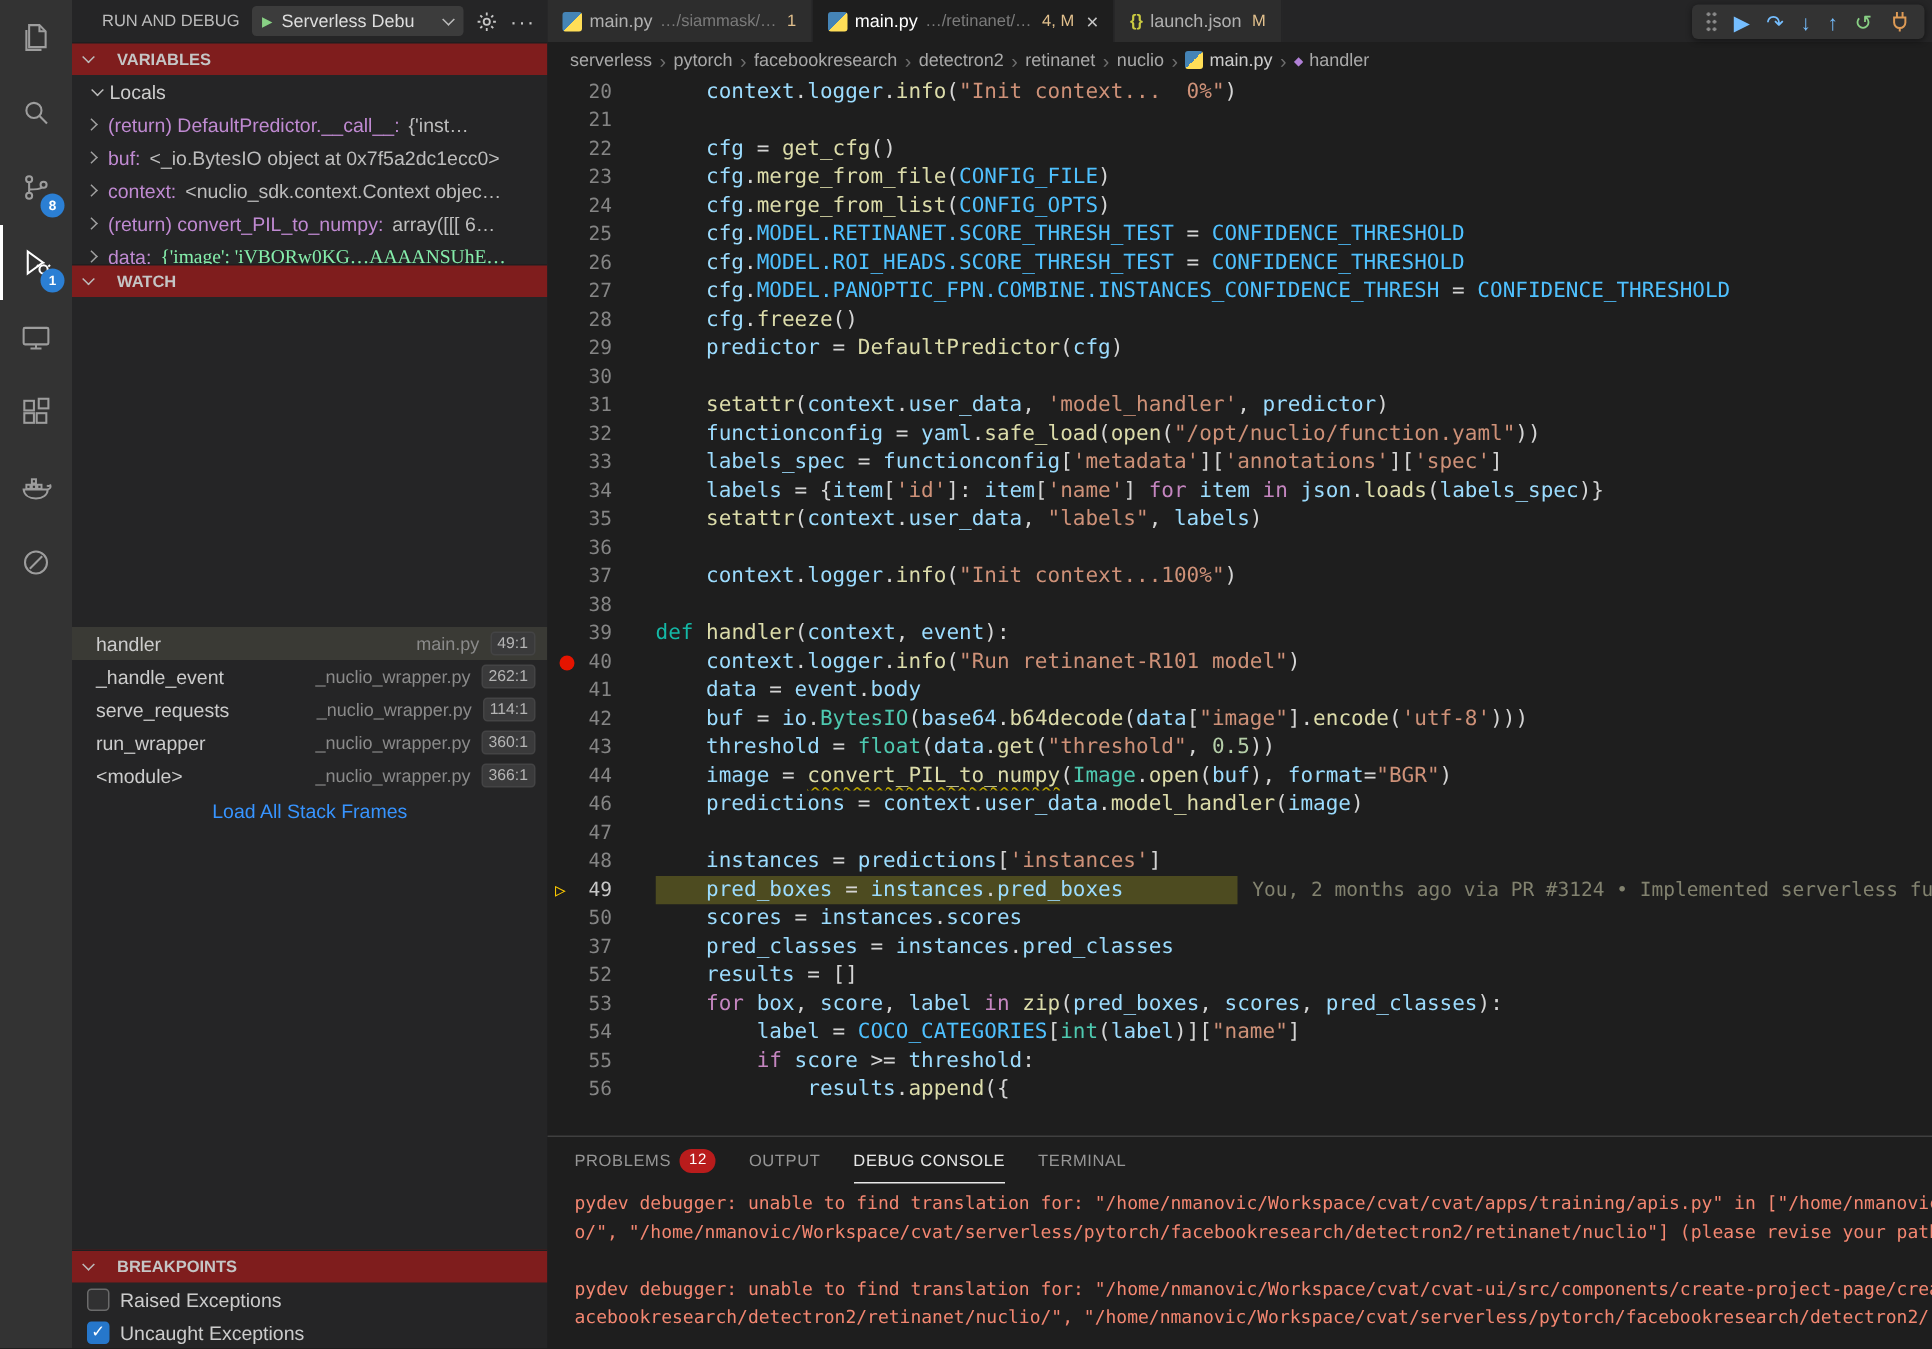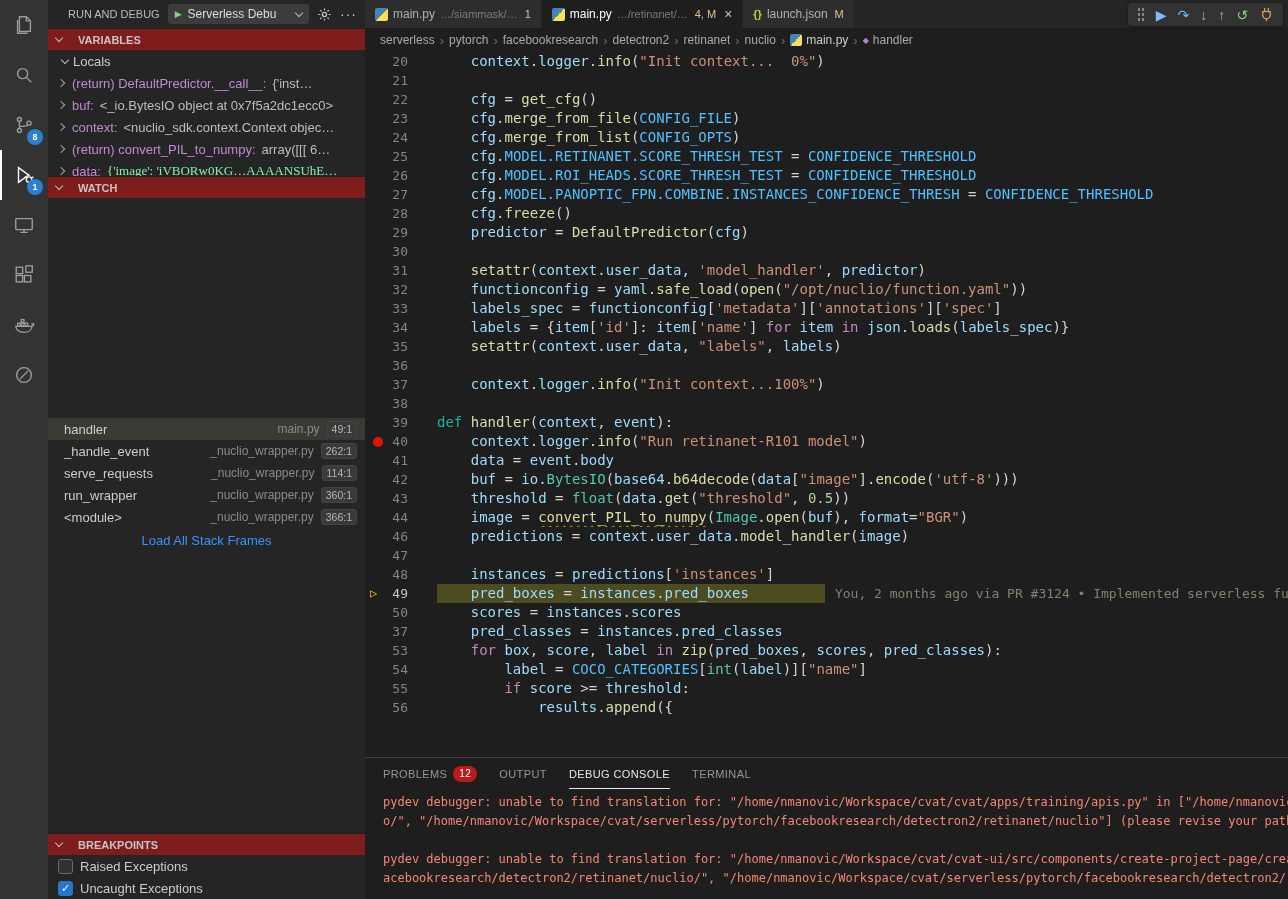--- a/index.html
+++ b/index.html
@@ -387,20 +387,21 @@
         <div class="line"><div class="gutter"><span class="lnum">41</span></div><div class="codeline"><span class="tk-p">    </span><span class="tk-v">data</span><span class="tk-p"> = </span><span class="tk-v">event</span><span class="tk-p">.</span><span class="tk-v">body</span></div></div>
         <div class="line"><div class="gutter"><span class="lnum">42</span></div><div class="codeline"><span class="tk-p">    </span><span class="tk-v">buf</span><span class="tk-p"> = </span><span class="tk-v">io</span><span class="tk-p">.</span><span class="tk-t">BytesIO</span><span class="tk-p">(</span><span class="tk-v">base64</span><span class="tk-p">.</span><span class="tk-f">b64decode</span><span class="tk-p">(</span><span class="tk-v">data</span><span class="tk-p">[</span><span class="tk-s">"image"</span><span class="tk-p">].</span><span class="tk-f">encode</span><span class="tk-p">(</span><span class="tk-s">'utf-8'</span><span class="tk-p">)))</span></div></div>
         <div class="line"><div class="gutter"><span class="lnum">43</span></div><div class="codeline"><span class="tk-p">    </span><span class="tk-v">threshold</span><span class="tk-p"> = </span><span class="tk-t">float</span><span class="tk-p">(</span><span class="tk-v">data</span><span class="tk-p">.</span><span class="tk-f">get</span><span class="tk-p">(</span><span class="tk-s">"threshold"</span><span class="tk-p">, </span><span class="tk-n">0.5</span><span class="tk-p">))</span></div></div>
         <div class="line"><div class="gutter"><span class="lnum">44</span></div><div class="codeline"><span class="tk-p">    </span><span class="tk-v">image</span><span class="tk-p"> = </span><span class="tk-w">convert_PIL_to_numpy</span><span class="tk-p">(</span><span class="tk-t">Image</span><span class="tk-p">.</span><span class="tk-f">open</span><span class="tk-p">(</span><span class="tk-v">buf</span><span class="tk-p">), </span><span class="tk-v">format</span><span class="tk-p">=</span><span class="tk-s">"BGR"</span><span class="tk-p">)</span></div></div>
         <div class="line"><div class="gutter"><span class="lnum">46</span></div><div class="codeline"><span class="tk-p">    </span><span class="tk-v">predictions</span><span class="tk-p"> = </span><span class="tk-v">context</span><span class="tk-p">.</span><span class="tk-v">user_data</span><span class="tk-p">.</span><span class="tk-f">model_handler</span><span class="tk-p">(</span><span class="tk-v">image</span><span class="tk-p">)</span></div></div>
         <div class="line"><div class="gutter"><span class="lnum">47</span></div><div class="codeline"></div></div>
         <div class="line"><div class="gutter"><span class="lnum">48</span></div><div class="codeline"><span class="tk-p">    </span><span class="tk-v">instances</span><span class="tk-p"> = </span><span class="tk-v">predictions</span><span class="tk-p">[</span><span class="tk-s">'instances'</span><span class="tk-p">]</span></div></div>
         <div class="line current"><div class="gutter"><span class="cur-arrow">▷</span><span class="lnum">49</span></div><div class="codeline"><span class="hl"><span class="tk-p">    </span><span class="tk-v">pred_boxes</span><span class="tk-p"> = </span><span class="tk-v">instances</span><span class="tk-p">.</span><span class="tk-v">pred_boxes</span></span><span class="blame">You, 2 months ago via PR #3124 • Implemented serverless fu</span></div></div>
         <div class="line"><div class="gutter"><span class="lnum">50</span></div><div class="codeline"><span class="tk-p">    </span><span class="tk-v">scores</span><span class="tk-p"> = </span><span class="tk-v">instances</span><span class="tk-p">.</span><span class="tk-v">scores</span></div></div>
         <div class="line"><div class="gutter"><span class="lnum">37</span></div><div class="codeline"><span class="tk-p">    </span><span class="tk-v">pred_classes</span><span class="tk-p"> = </span><span class="tk-v">instances</span><span class="tk-p">.</span><span class="tk-v">pred_classes</span></div></div>
+        <div class="line"><div class="gutter"><span class="lnum">52</span></div><div class="codeline"><span class="tk-p">    </span><span class="tk-v">results</span><span class="tk-p"> = []</span></div></div>
         <div class="line"><div class="gutter"><span class="lnum">53</span></div><div class="codeline"><span class="tk-p">    </span><span class="tk-k">for</span><span class="tk-p"> </span><span class="tk-v">box</span><span class="tk-p">, </span><span class="tk-v">score</span><span class="tk-p">, </span><span class="tk-v">label</span><span class="tk-p"> </span><span class="tk-k">in</span><span class="tk-p"> </span><span class="tk-f">zip</span><span class="tk-p">(</span><span class="tk-v">pred_boxes</span><span class="tk-p">, </span><span class="tk-v">scores</span><span class="tk-p">, </span><span class="tk-v">pred_classes</span><span class="tk-p">):</span></div></div>
         <div class="line"><div class="gutter"><span class="lnum">54</span></div><div class="codeline"><span class="tk-p">        </span><span class="tk-v">label</span><span class="tk-p"> = </span><span class="tk-c">COCO_CATEGORIES</span><span class="tk-p">[</span><span class="tk-t">int</span><span class="tk-p">(</span><span class="tk-v">label</span><span class="tk-p">)][</span><span class="tk-s">"name"</span><span class="tk-p">]</span></div></div>
         <div class="line"><div class="gutter"><span class="lnum">55</span></div><div class="codeline"><span class="tk-p">        </span><span class="tk-k">if</span><span class="tk-p"> </span><span class="tk-v">score</span><span class="tk-p"> &gt;= </span><span class="tk-v">threshold</span><span class="tk-p">:</span></div></div>
         <div class="line"><div class="gutter"><span class="lnum">56</span></div><div class="codeline"><span class="tk-p">            </span><span class="tk-v">results</span><span class="tk-p">.</span><span class="tk-f">append</span><span class="tk-p">({</span></div></div>
       </div>
 
     <div class="panel">
       <div class="panel-tabs">
           <span class="ptab">
             <span>PROBLEMS</span>

